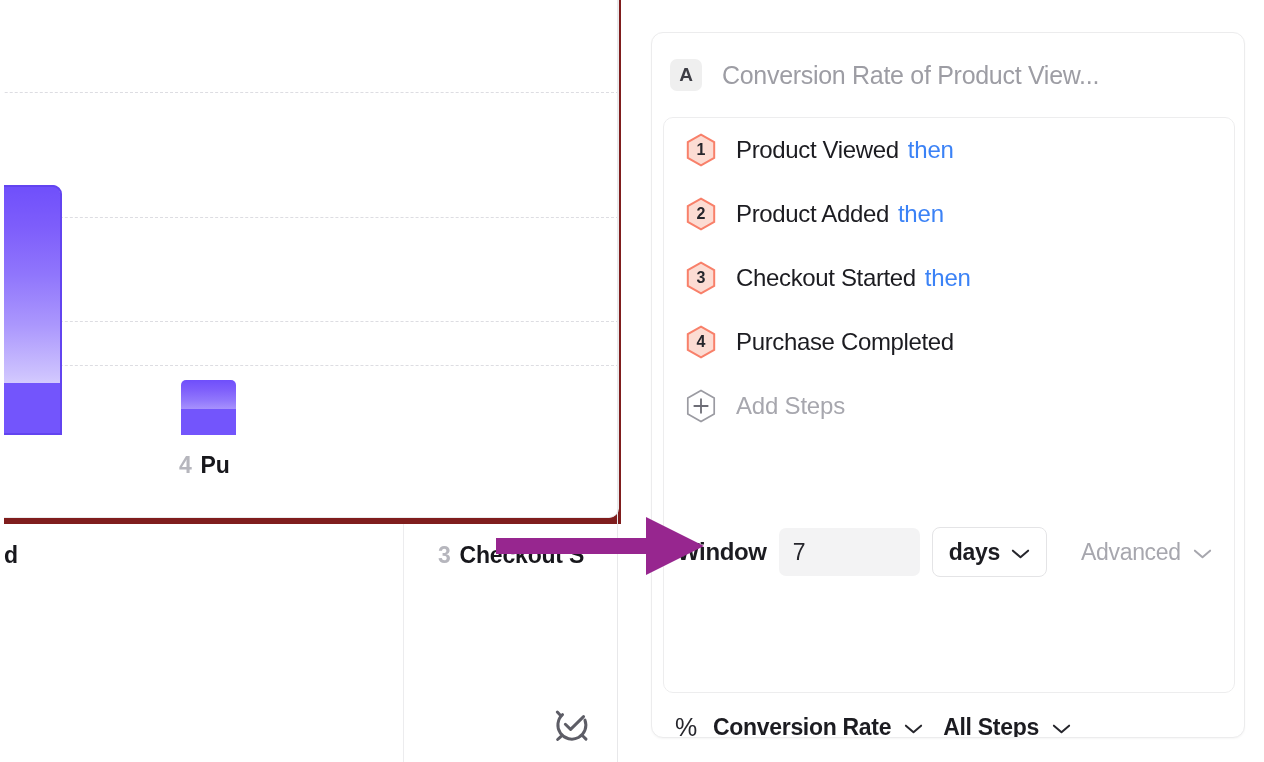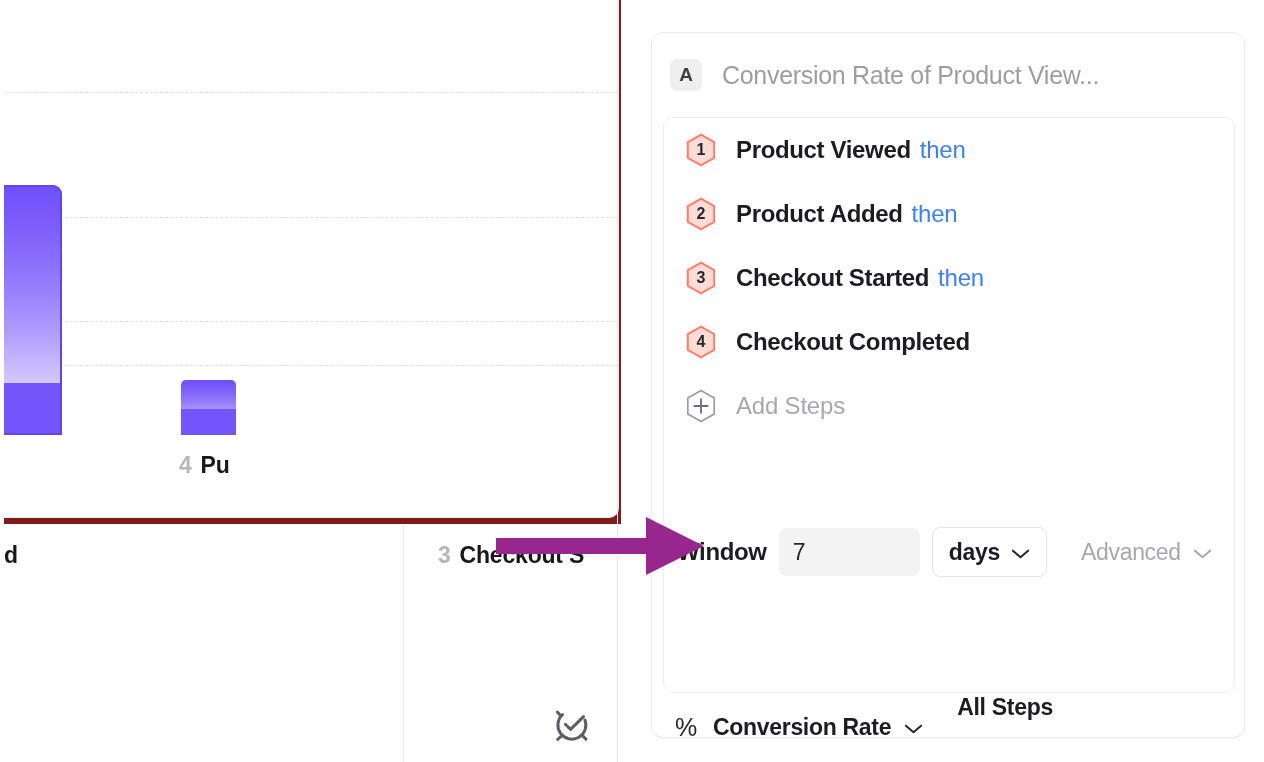--- a/index.html
+++ b/index.html
@@ -228,21 +228,21 @@
   .hexbadge span {
     position: relative;
     font-size: 16px;
     font-weight: 700;
     color: #26262c;
     line-height: 1;
   }
   .step-label {
     margin-left: 19px;
     font-size: 24px;
-    font-weight: 700;
+    font-weight: 400;
     color: #1c1c21;
     letter-spacing: -.35px;
     white-space: nowrap;
   }
   .step-then {
     margin-left: 9px;
     font-size: 24px;
     font-weight: 400;
     color: #3b82f6;
     letter-spacing: -.2px;
@@ -360,21 +360,21 @@
     font-weight: 700;
     color: #1c1c21;
     letter-spacing: -.3px;
   }
   #metric-select .pct-glyph {
     font-weight: 400;
     font-size: 25px;
     color: #26262c;
     margin-right: 3px;
   }
-  #steps-select { margin-left: 34px; flex-direction: column; }
+  #steps-select { margin-left: 20px; }
 </style>
 </head>
 <body>
 
 <div id="root">
 
   <div id="left-region">
 
     <div id="chart-card">
 
@@ -489,21 +489,21 @@
         <span class="step-then">then</span>
       </div>
 
       <div class="step-row" style="top:204px;">
         <div class="hexbadge">
           <svg width="32" height="34" viewBox="0 0 32 34">
             <path d="M16 1.6 29.2 9.1v15.8L16 32.4 2.8 24.9V9.1Z" fill="#FCDCD3" stroke="#F8806A" stroke-width="2"></path>
           </svg>
           <span>4</span>
         </div>
-        <span class="step-label">Checkout Completed</span>
+        <span class="step-label">Purchase Completed</span>
         <span class="step-then"></span>
       </div>
 
       <div class="step-row" id="add-step-row" style="top:268px;">
         <div class="hexbadge">
           <svg width="32" height="34" viewBox="0 0 32 34">
             <path d="M16 1.6 29.2 9.1v15.8L16 32.4 2.8 24.9V9.1Z" fill="none" stroke="#9b9ba2" stroke-width="1.7"></path>
             <path d="M16 10.2v13.6M9.3 17h13.4" stroke="#6d6d76" stroke-width="1.8" stroke-linecap="round"></path>
           </svg>
         </div>

